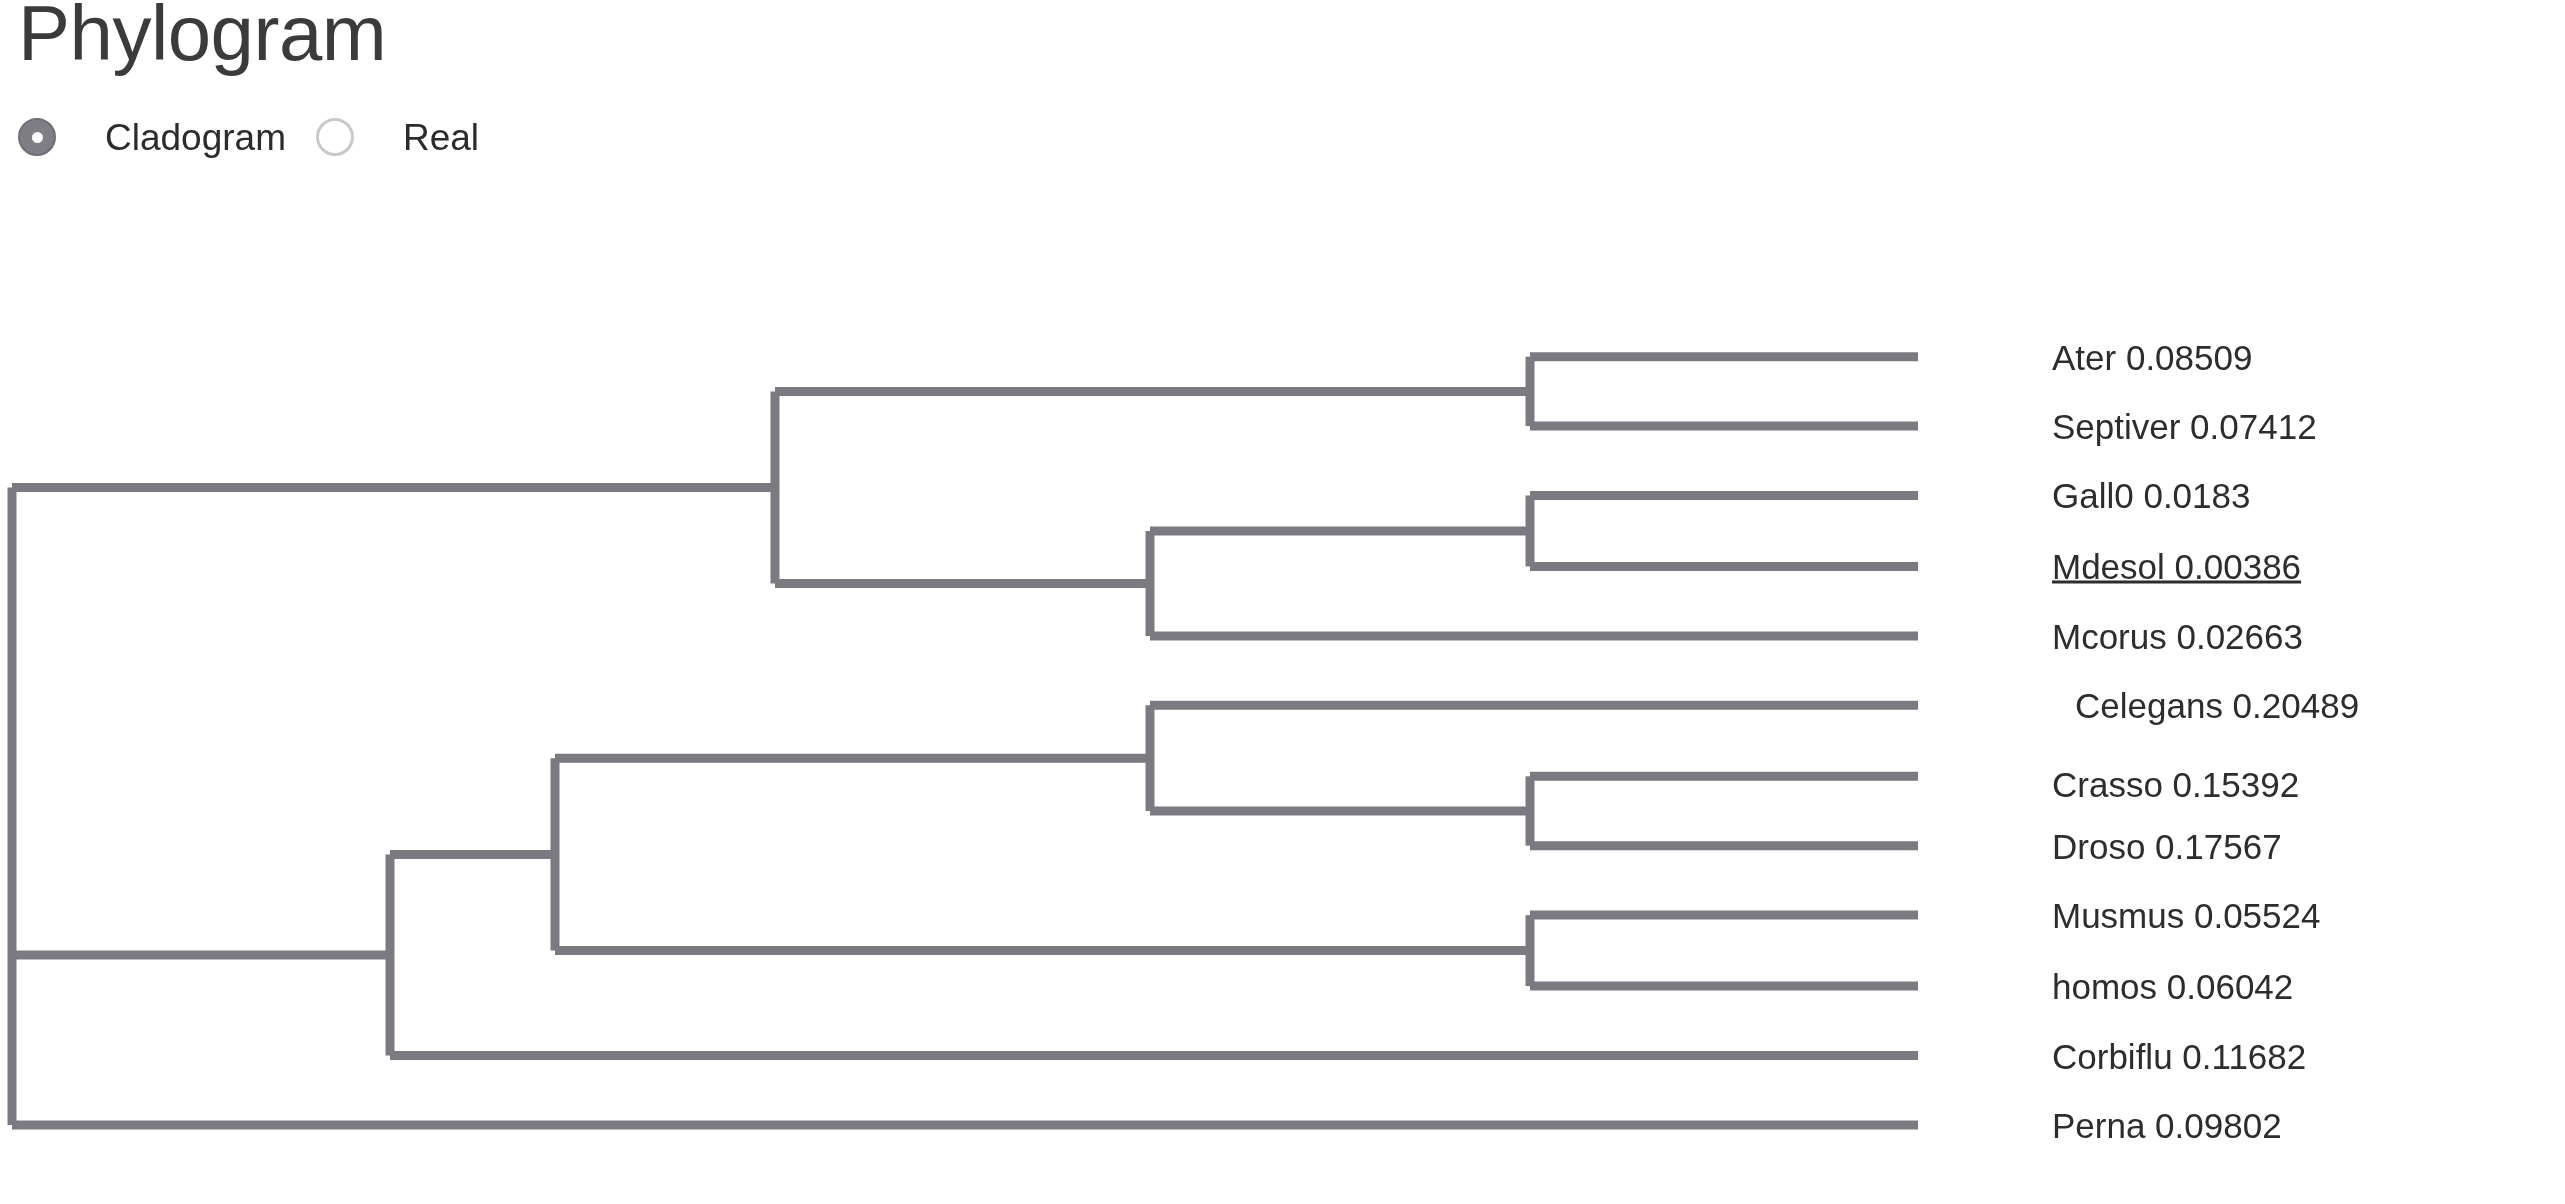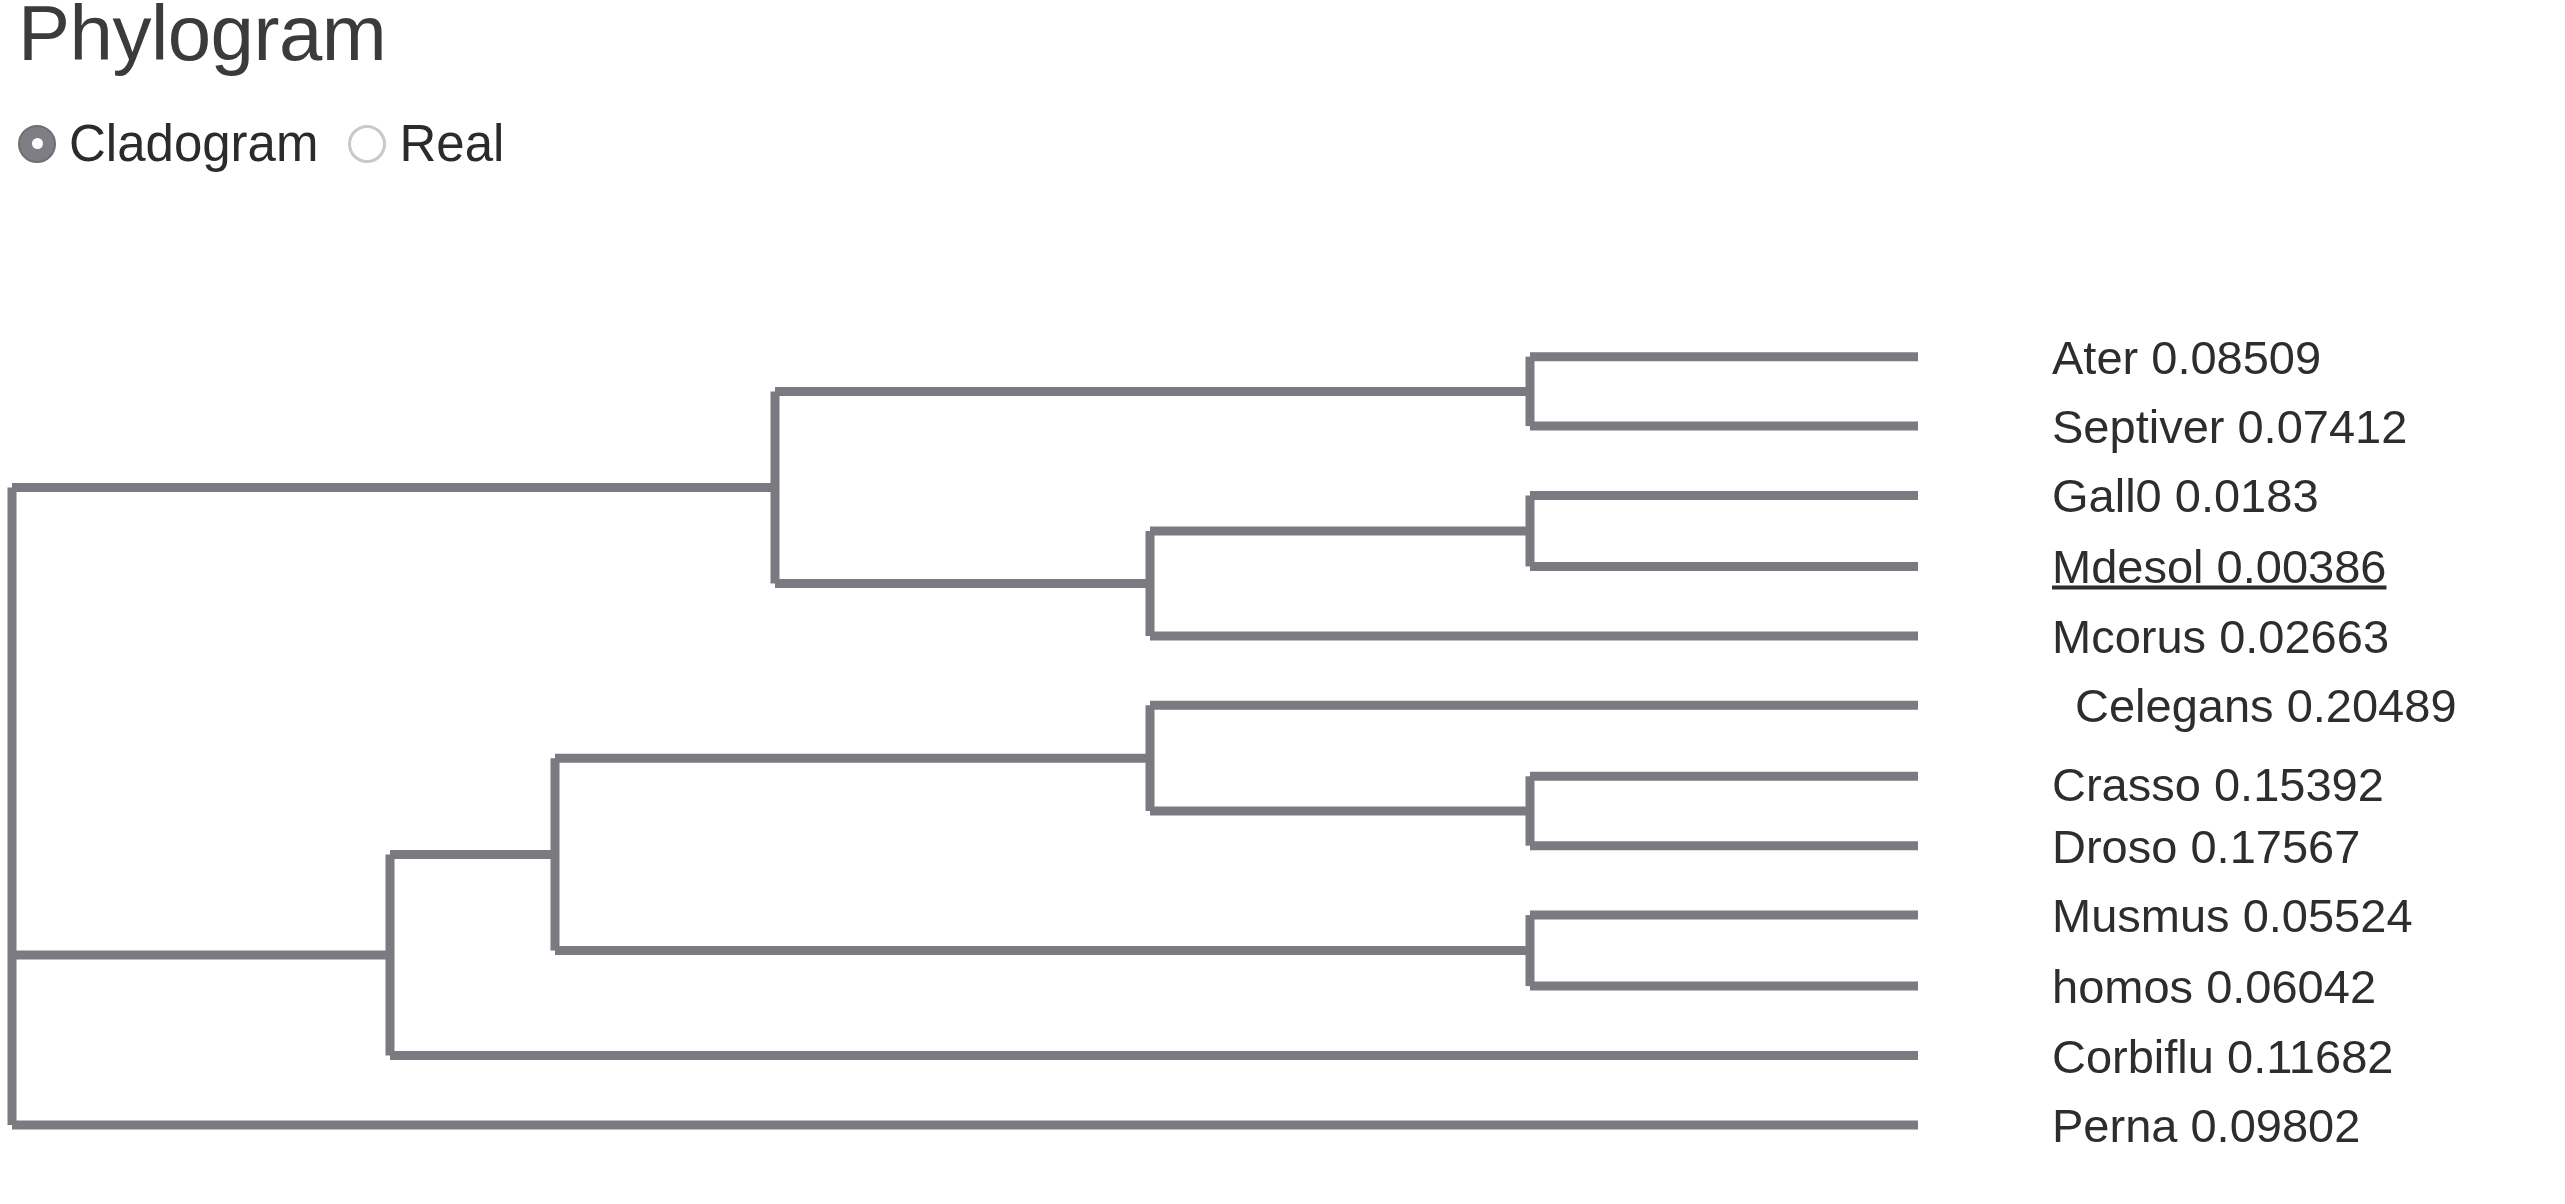--- a/index.html
+++ b/index.html
@@ -32,30 +32,30 @@
     width:38px;height:38px;border-radius:50%;
     box-sizing:border-box;
     margin-right:13px;flex:0 0 auto;
     display:flex;align-items:center;justify-content:center;
   }
   .radio.on{background:#7e7e84;border:2px solid #6f6f75;}
   .radio.on::after{
     content:"";width:11px;height:11px;border-radius:50%;background:#ffffff;display:block;
   }
   .radio.off{background:#ffffff;border:3px solid #c9c9cd;}
-  .radio-text{font-size:51px;color:#2b2b2d;}
+  .radio-text{font-size:37px;color:#2b2b2d;margin-left:36px;}
 
   
   #tree{position:absolute;left:0;top:0;width:2565px;height:1204px;}
 
   
   .leaf-label{
     position:absolute;
     left:2052px;
-    font-size:47px;
+    font-size:35px;
     line-height:1;
     color:#2d2d2f;
     white-space:nowrap;
     transform:translateY(-50%);
   }
 </style>
 </head>
 <body>
 
 <div id="page">

